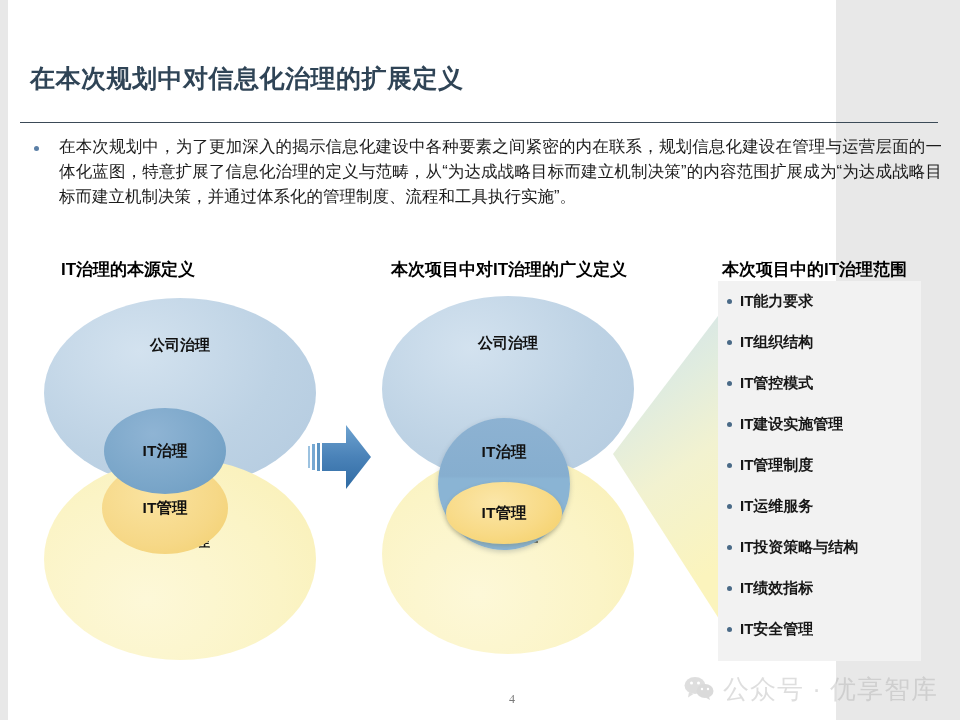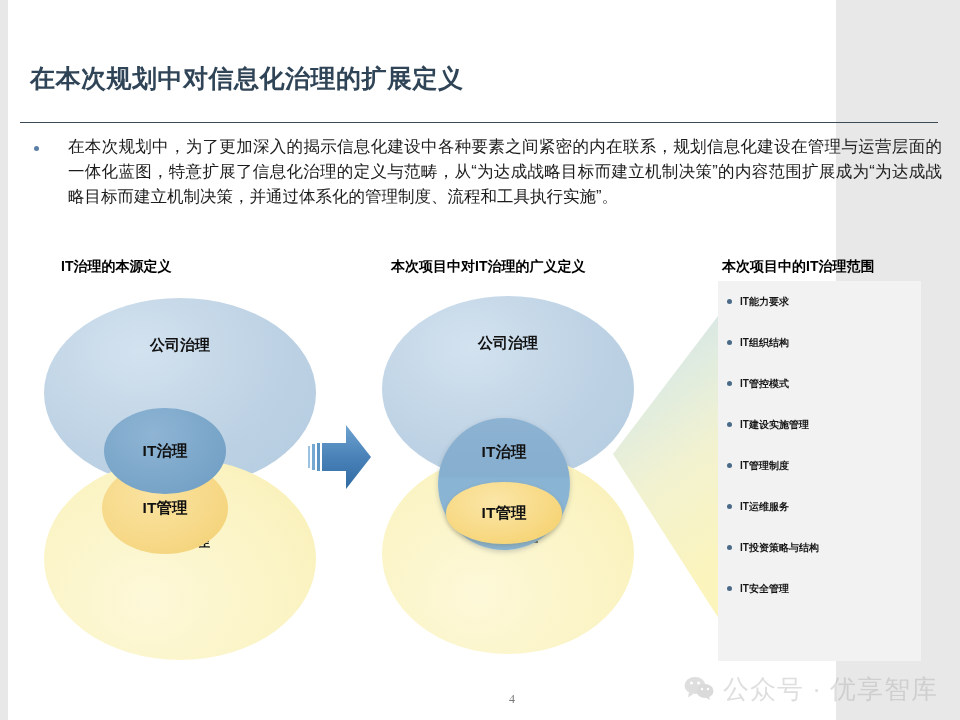--- a/index.html
+++ b/index.html
@@ -52,32 +52,32 @@
   .body-bullet {
     position: absolute;
     left: 4px;
     top: 12px;
     width: 5px;
     height: 5px;
     border-radius: 50%;
     background: #5b7fa6;
   }
   .body-text {
-    margin-left: 38px;
+    margin-left: 29px;
     font-size: 16.5px;
     line-height: 25px;
     color: #1c1c1c;
     text-align: justify;
     font-family: "Liberation Sans", "DejaVu Sans", sans-serif;
   }
 
   
   .col-head {
     position: absolute;
-    font-size: 14px;
+    font-size: 17px;
     font-weight: bold;
     color: #000000;
     white-space: nowrap;
   }
   .col-head-1 { left: 53px;  top: 258px; }
   .col-head-2 { left: 383px; top: 258px; }
   .col-head-3 { left: 714px; top: 258px; }
 
   
   .diagram {
@@ -211,21 +211,21 @@
   }
   .li-bullet {
     position: absolute;
     left: 9px;
     width: 5px;
     height: 5px;
     border-radius: 50%;
     background: #4a6a87;
   }
   .li-text {
-    font-size: 10px;
+    font-size: 15px;
     font-weight: bold;
     color: #171717;
     white-space: nowrap;
   }
 
   
   .page-num {
     position: absolute;
     left: 501px;
     top: 692px;
@@ -353,20 +353,24 @@
       <span class="li-bullet"></span>
       <span class="li-text">IT管理制度</span>
     </div>
     <div class="list-item">
       <span class="li-bullet"></span>
       <span class="li-text">IT运维服务</span>
     </div>
     <div class="list-item">
       <span class="li-bullet"></span>
       <span class="li-text">IT投资策略与结构</span>
+    </div>
+    <div class="list-item">
+      <span class="li-bullet"></span>
+      <span class="li-text">IT绩效指标</span>
     </div>
     <div class="list-item">
       <span class="li-bullet"></span>
       <span class="li-text">IT安全管理</span>
     </div>
   </div>
 
   <div class="page-num">4</div>
 
   <div class="watermark">

